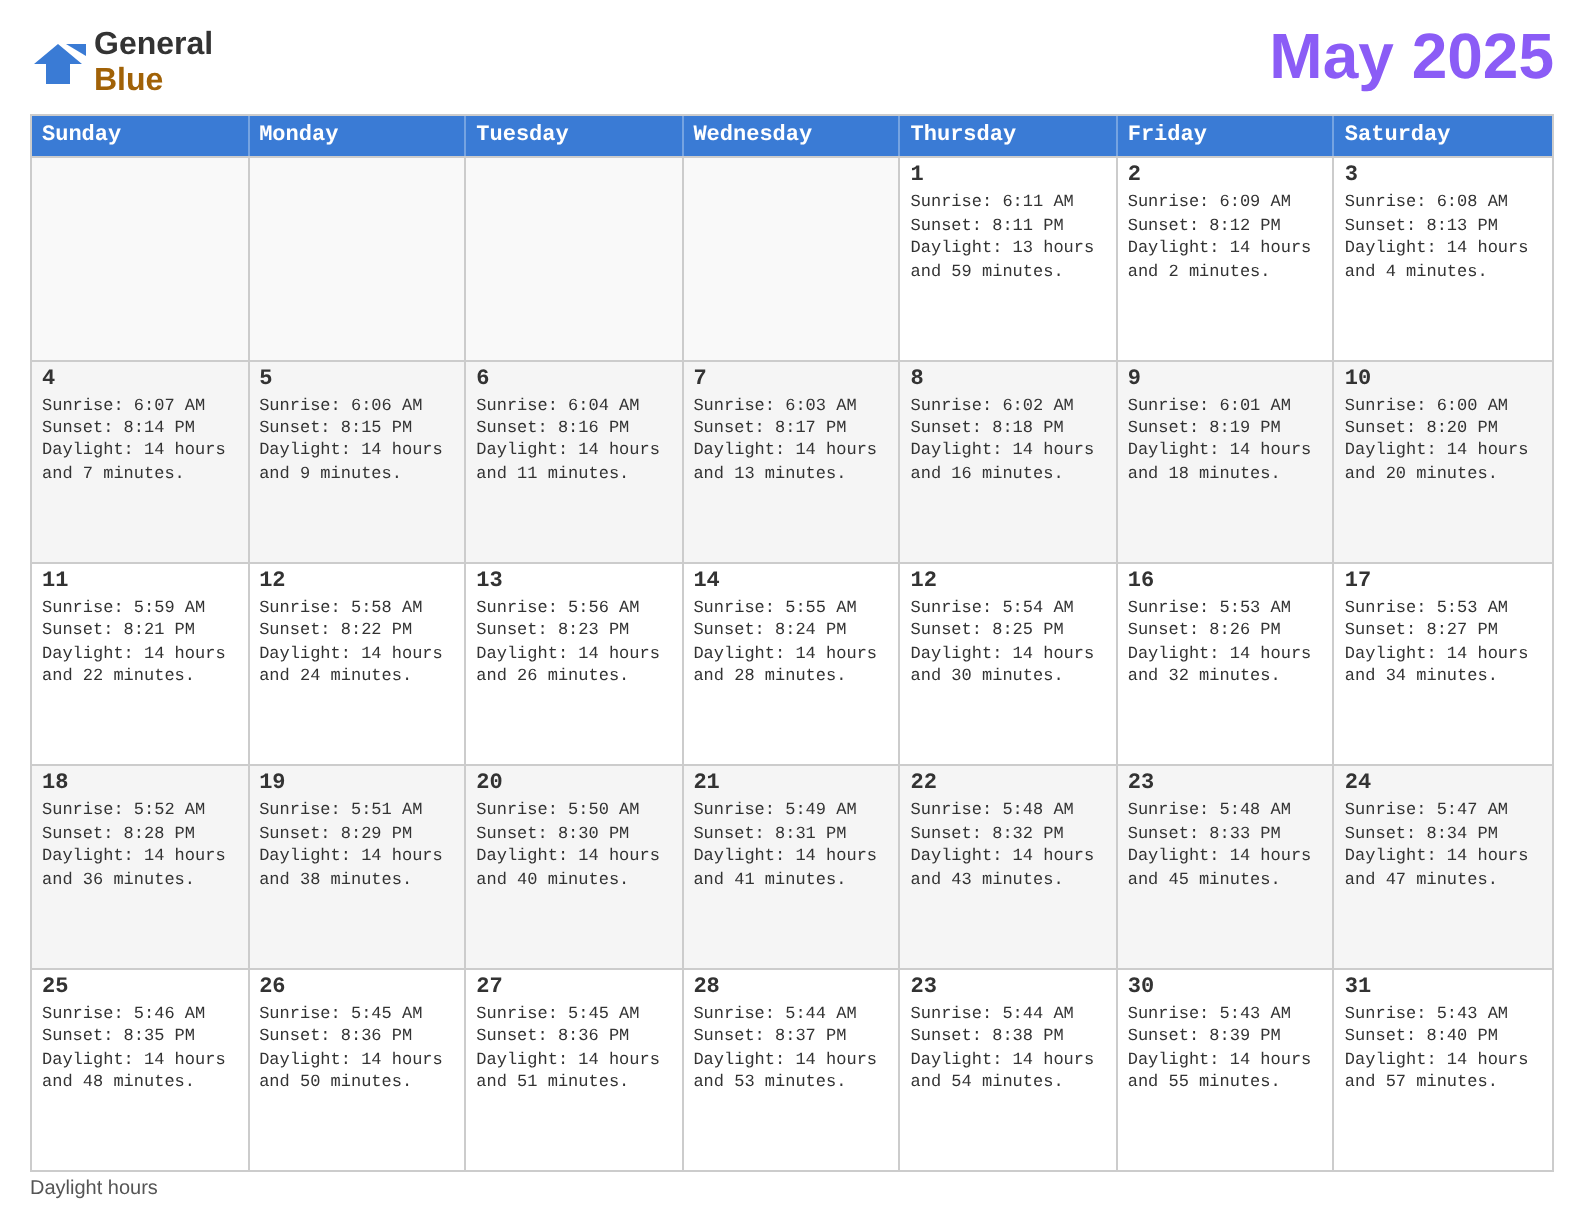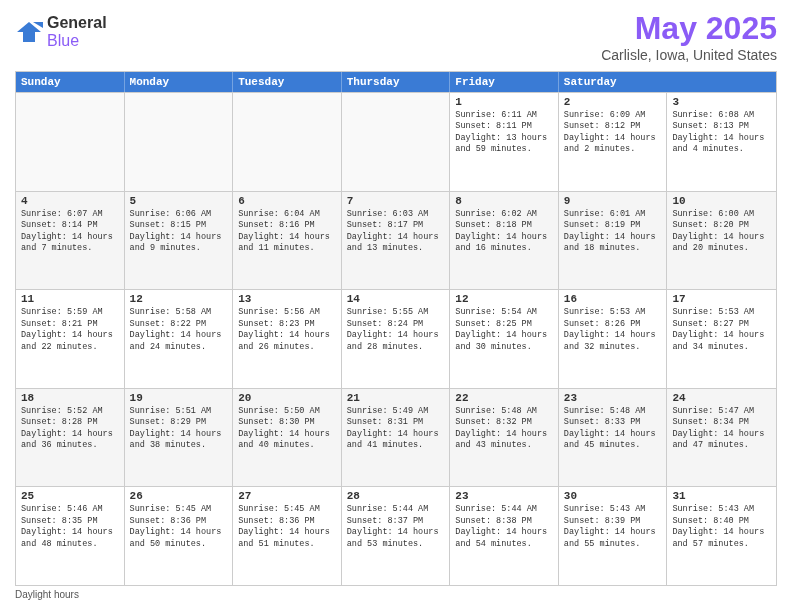--- a/index.html
+++ b/index.html
@@ -33,22 +33,22 @@
       flex-direction: column;
       line-height: 1.1;
     }
     .logo-general {
       font-size: 16px;
       font-weight: bold;
       color: #333;
     }
     .logo-blue {
       font-size: 16px;
-      font-weight: normal;
-      color: #8b5cf6;
+      font-weight: bold;
+      color: #a16207;
     }
     .logo-icon {
       width: 28px;
       height: 28px;
       margin-right: 4px;
     }
     .title-block {
       text-align: right;
     }
     .main-title {
@@ -133,29 +133,29 @@
         <polygon points="14,4 26,14 20,14 20,24 8,24 8,14 2,14" fill="#3a7bd5"></polygon>
         <polygon points="18,4 28,10 28,4" fill="#3a7bd5"></polygon>
       </svg>
       <div class="logo-text">
         <span class="logo-general">General</span>
         <span class="logo-blue">Blue</span>
       </div>
     </div>
     <div class="title-block">
       <div class="main-title">May 2025</div>
-      <div class="subtitle">Carlisle, Iowa, United States</div>
     </div>
   </div>
 
   <div class="calendar">
     <div class="cal-header-row">
     <div class="cal-header-cell">Sunday</div>
         <div class="cal-header-cell">Monday</div>
         <div class="cal-header-cell">Tuesday</div>
+        <div class="cal-header-cell">Wednesday</div>
         <div class="cal-header-cell">Thursday</div>
         <div class="cal-header-cell">Friday</div>
         <div class="cal-header-cell">Saturday</div>
       </div>
     <div class="cal-body">
     <div class="cal-row">
           <div class="cal-cell empty"></div>
           <div class="cal-cell empty"></div>
           <div class="cal-cell empty"></div>
           <div class="cal-cell empty"></div>

